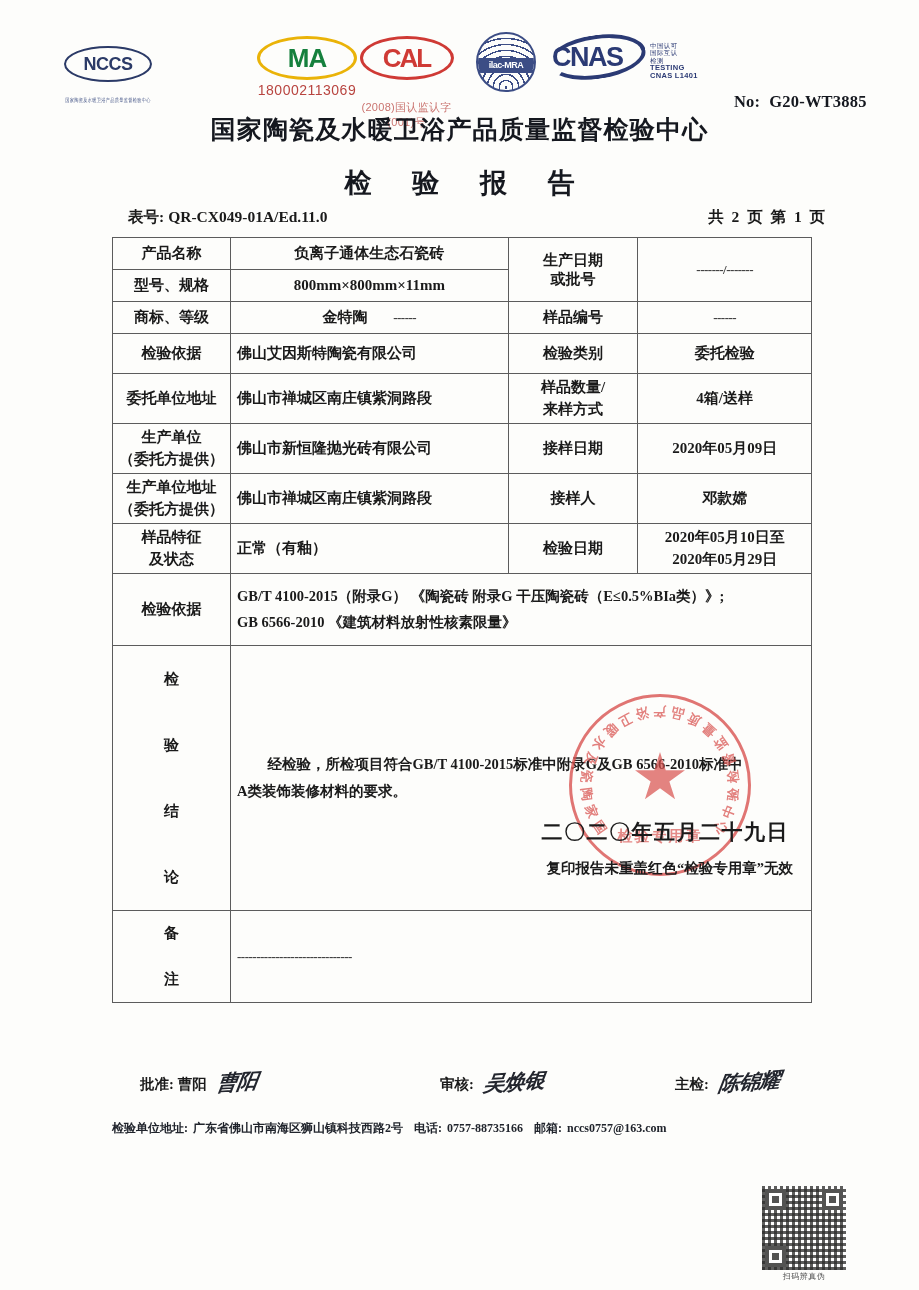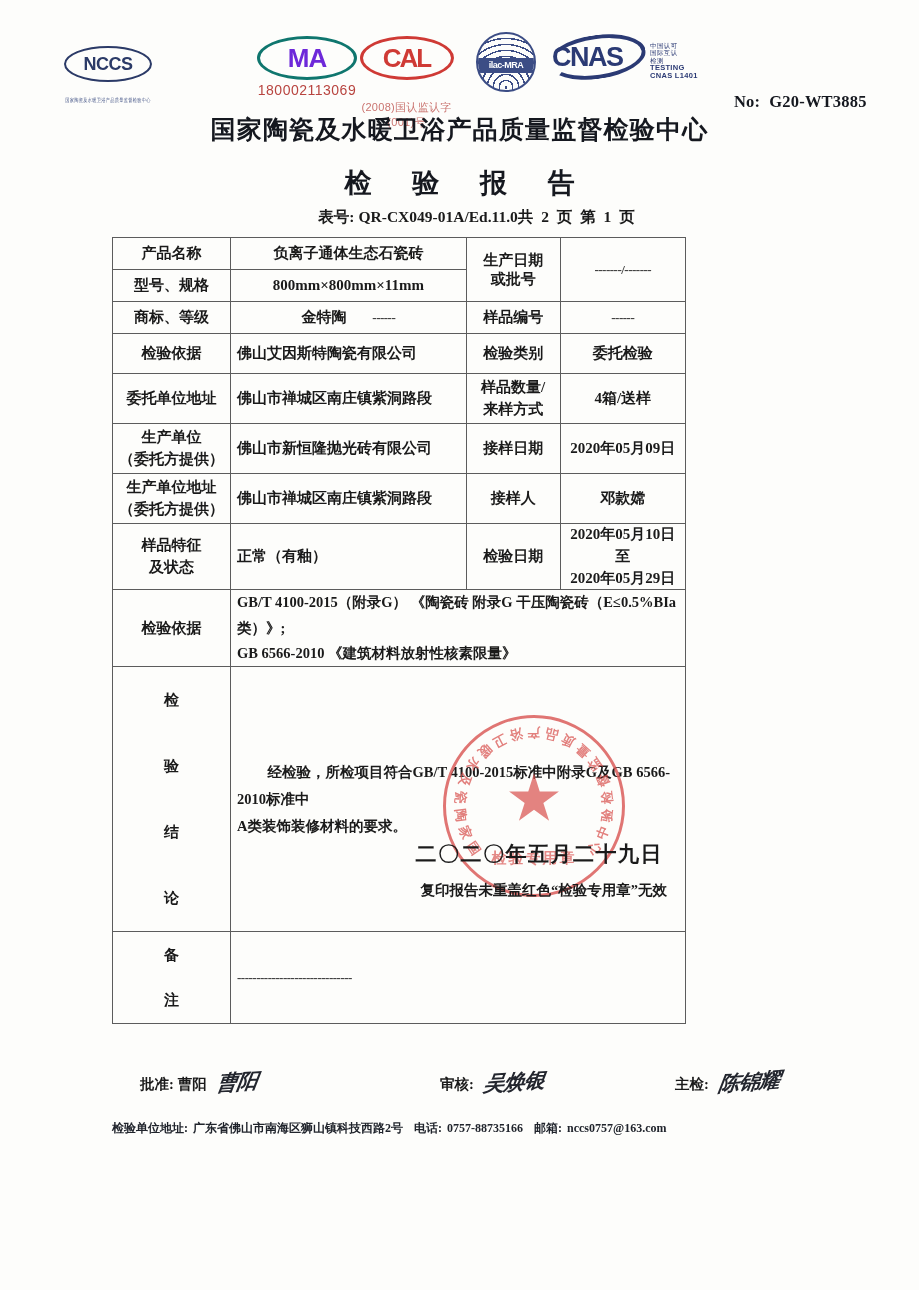--- a/index.html
+++ b/index.html
@@ -44,27 +44,27 @@
     font-size: 4.2px; color: #4a5a8a; margin-top: 3px;
     letter-spacing: 0.3px; white-space: nowrap;
     transform: scaleY(1.3);
     font-family: "Liberation Sans", sans-serif;
   }
 
   
   .cma { left: 252px; top: 18px; width: 110px; text-align: center; }
   .cma-mark {
     width: 100px; height: 44px;
-    border: 3px solid #0f766e;
+    border: 3px solid #eab308;
     border-radius: 50%;
     margin: 0 auto;
     position: relative;
     display: flex; align-items: center; justify-content: center;
     font-family: "Liberation Sans", sans-serif;
-    font-weight: bold; font-size: 26px; color: #6d28d9;
+    font-weight: bold; font-size: 26px; color: #15803d;
     letter-spacing: -1px;
     overflow: hidden;
   }
   .cma-num {
     font-size: 14px; color: #b8443f; margin-top: 2px;
     font-family: "Liberation Sans", sans-serif; letter-spacing: 0.5px;
   }
 
   
   .cal { left: 354px; top: 18px; width: 105px; text-align: center; }
@@ -152,31 +152,31 @@
     text-align: center;
     font-size: 27px; font-weight: bold;
     letter-spacing: 17px;
     text-indent: 17px;
     color: #15181f;
   }
 
   
   .formno-row {
     position: absolute; top: 207px; left: 128px; right: 92px;
-    display: flex; justify-content: center; align-items: baseline;
+    display: flex; justify-content: space-between; align-items: baseline;
     font-weight: bold; font-size: 15.5px;
   }
   .formno-label { margin-right: 4px; }
   .formno-left { display: flex; align-items: baseline; }
   .page-count { letter-spacing: 2px; font-size: 15.5px; }
 
   
   .tbl {
     position: absolute; top: 237px; left: 112px;
-    width: 574px;
+    width: 700px;
     border-collapse: collapse;
     font-size: 15px;
     padding-left: 20px;
   }
   .tbl td {
     border: 1px solid #5c5c5c;
     padding: 0 6px;
     vertical-align: middle;
   }
   .c-label {
@@ -553,14 +553,28 @@
 
   <div class="footer-addr">
     <span class="f-lbl">检验单位地址:</span>
     <span>广东省佛山市南海区狮山镇科技西路2号</span>
     <span class="f-lbl" style="margin-left:8px">电话:</span>
     <span>0757-88735166</span>
     <span class="f-lbl" style="margin-left:8px">邮箱:</span>
     <span>nccs0757@163.com</span>
   </div>
 
+  <div class="qr-wrap">
+    <div class="qr">
+      <div class="qr-eye tl">
+          <i></i>
+        </div>
+      <div class="qr-eye tr">
+          <i></i>
+        </div>
+      <div class="qr-eye bl">
+          <i></i>
+        </div>
+    </div>
+    <div class="qr-cap">扫码辨真伪</div>
+  </div>
 
 </div>
 
 </body></html>

